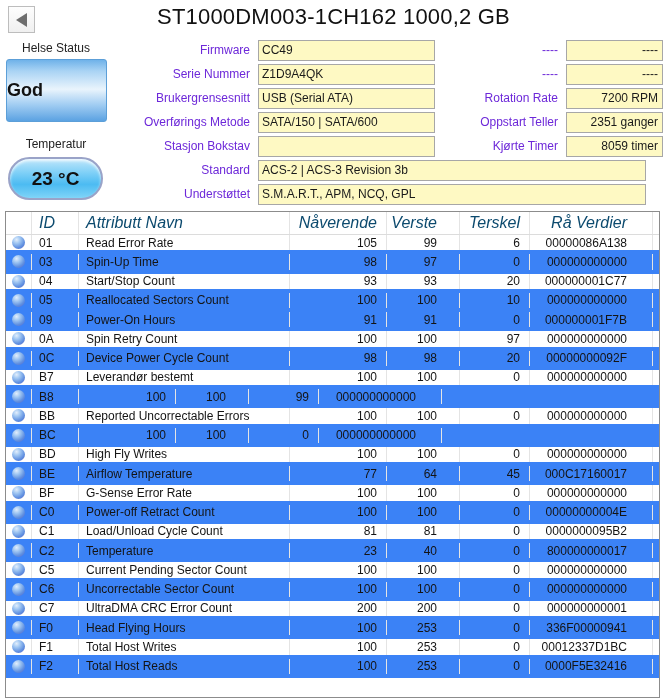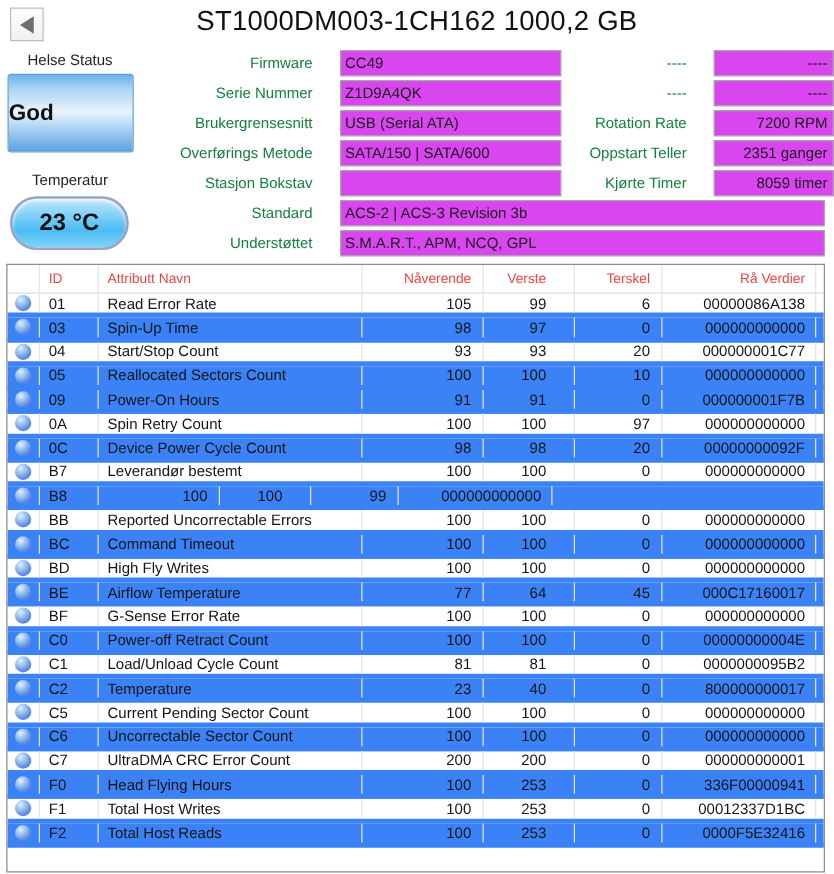--- a/index.html
+++ b/index.html
@@ -54,54 +54,54 @@
     display:flex; align-items:center; justify-content:center;
     font-size:19px; font-weight:bold; color:#111;
     box-shadow:inset 0 2px 3px rgba(255,255,255,0.8);
   }
 
   
   .form-mid { position:absolute; left:0; top:38px; width:667px; }
   .form-right { position:absolute; left:0; top:38px; width:667px; }
   .frow { display:flex; height:24px; align-items:center; }
   .frow .flabel {
-    width:250px; text-align:right; font-size:12px; color:#15803d;
+    width:250px; text-align:right; font-size:12px; color:#6d28d9;
     white-space:nowrap;
   }
   .frow .ffield {
-    margin-left:22px; width:177px; height:21px;
-    border:1px solid #a7a7a7; background:#d946ef;
+    margin-left:8px; width:177px; height:21px;
+    border:1px solid #a7a7a7; background:#fef9c3;
     font-size:12px; line-height:19px; padding:0 3px;
     white-space:nowrap; overflow:hidden;
   }
   .frow.wide .ffield { width:388px; }
   .form-right .flabel { width:558px; }
   .form-right .ffield { width:97px; text-align:right; padding:0 4px; }
 
   
   .panel {
     position:absolute; left:5px; top:211px; width:655px; height:487px;
     border:1px solid #8c8c8c; background:#fff; overflow:hidden;
   }
   .thead { display:flex; height:23px; align-items:center; border-bottom:1px solid #dcdcdc; }
-  .thead .cell { font-size:11px; color:#ef4444; }
+  .thead .cell { font-size:16px; color:#0c4a6e;font-style:italic; }
   .trow { display:flex; height:19.25px; align-items:center; border-bottom:4px solid #3b82f6; }
   .trow.alt { background:#3b82f6; }
   .cell {
     height:100%; display:flex; align-items:center;
     border-right:1px solid #e4e4e4; font-size:12px; color:#141414;
     white-space:nowrap; overflow:hidden;
   }
   .c-icon { width:26px; justify-content:center; }
   .c-id   { width:47px; padding-left:7px; }
   .c-name { width:211px; padding-left:7px; }
   .c-cur  { width:97px;  justify-content:flex-end; padding-right:9px; }
   .c-wor  { width:73px;  justify-content:flex-end; padding-right:22px; }
   .c-thr  { width:70px;  justify-content:flex-end; padding-right:9px; }
-  .c-raw  { width:123px; justify-content:flex-end; padding-right:8px; }
+  .c-raw  { width:123px; justify-content:flex-end; padding-right:25px; }
   .c-sp   { width:6px; border-right:none; }
   .orb {
     width:13px; height:13px; border-radius:50%;
     background:radial-gradient(circle at 35% 28%, #e2eefc 0%, #9fc6f2 30%, #5f8fe0 65%, #5a60c4 100%);
   }
 </style>
 </head>
 <body>
 
 <div class="app">
@@ -329,21 +329,20 @@
           <div class="cell c-thr">0</div>
           <div class="cell c-raw">000000000000</div>
           <div class="cell c-sp"></div>
         </div>
 
         <div class="trow alt">
           <div class="cell c-icon">
             <div class="orb"></div>
           </div>
           <div class="cell c-id">BC</div>
-          <div class="cell c-name">Command Timeout</div>
           <div class="cell c-cur">100</div>
           <div class="cell c-wor">100</div>
           <div class="cell c-thr">0</div>
           <div class="cell c-raw">000000000000</div>
           <div class="cell c-sp"></div>
         </div>
 
         <div class="trow">
           <div class="cell c-icon">
             <div class="orb"></div>

